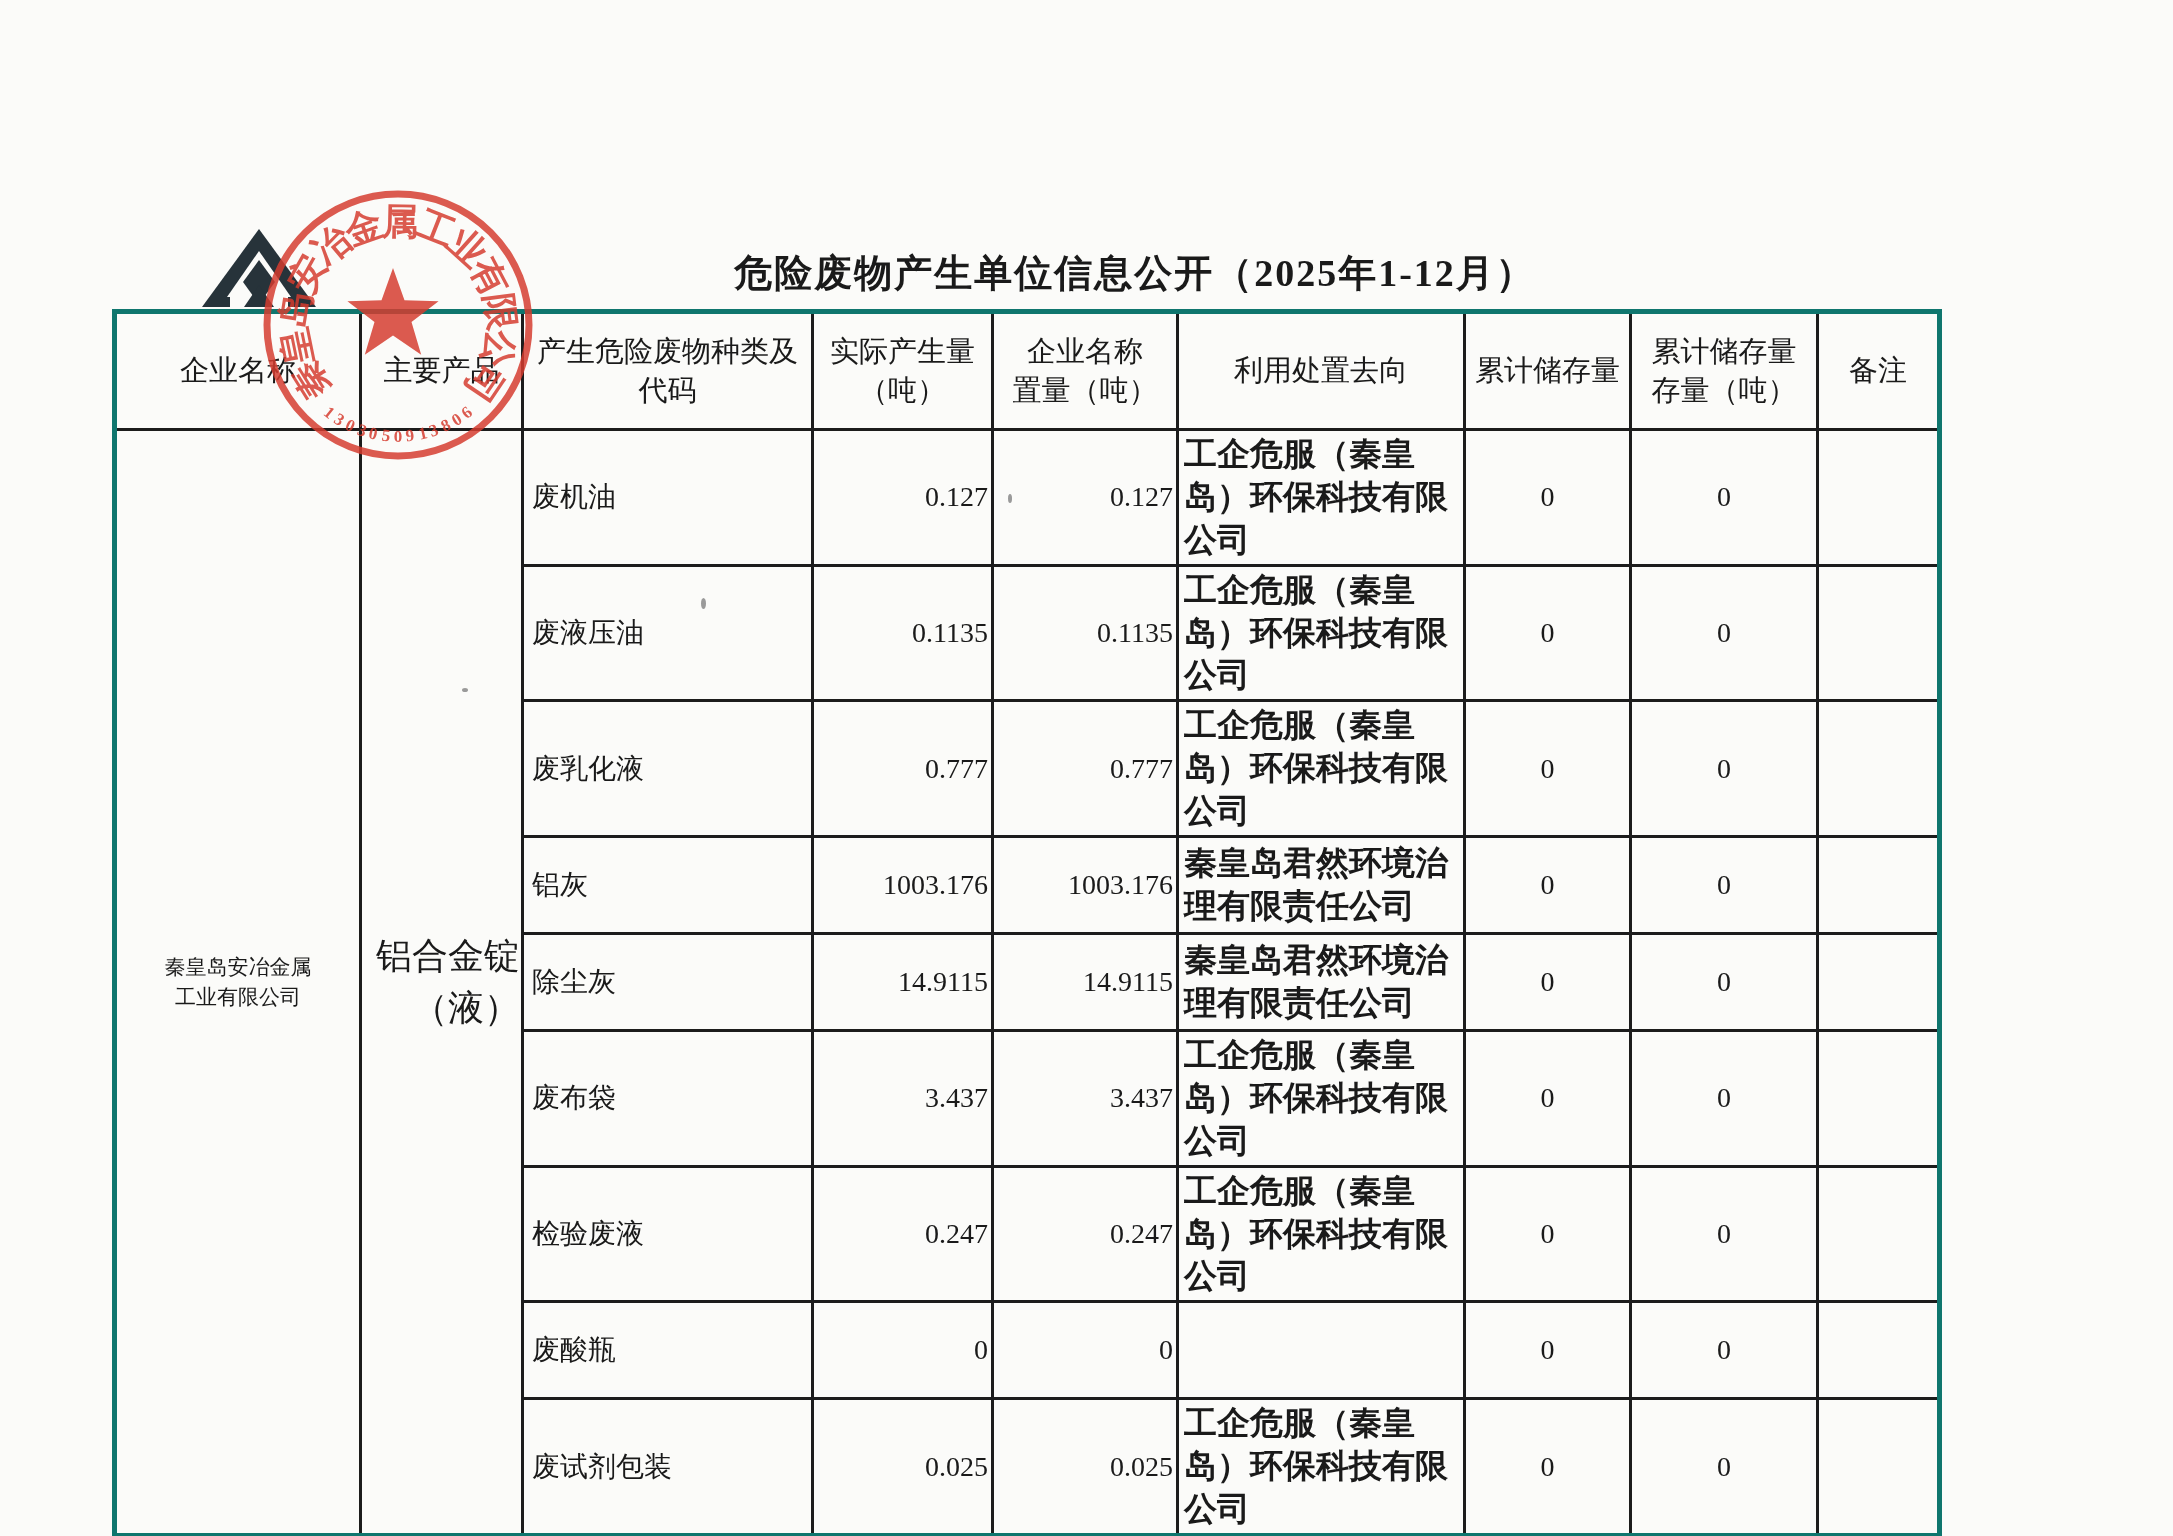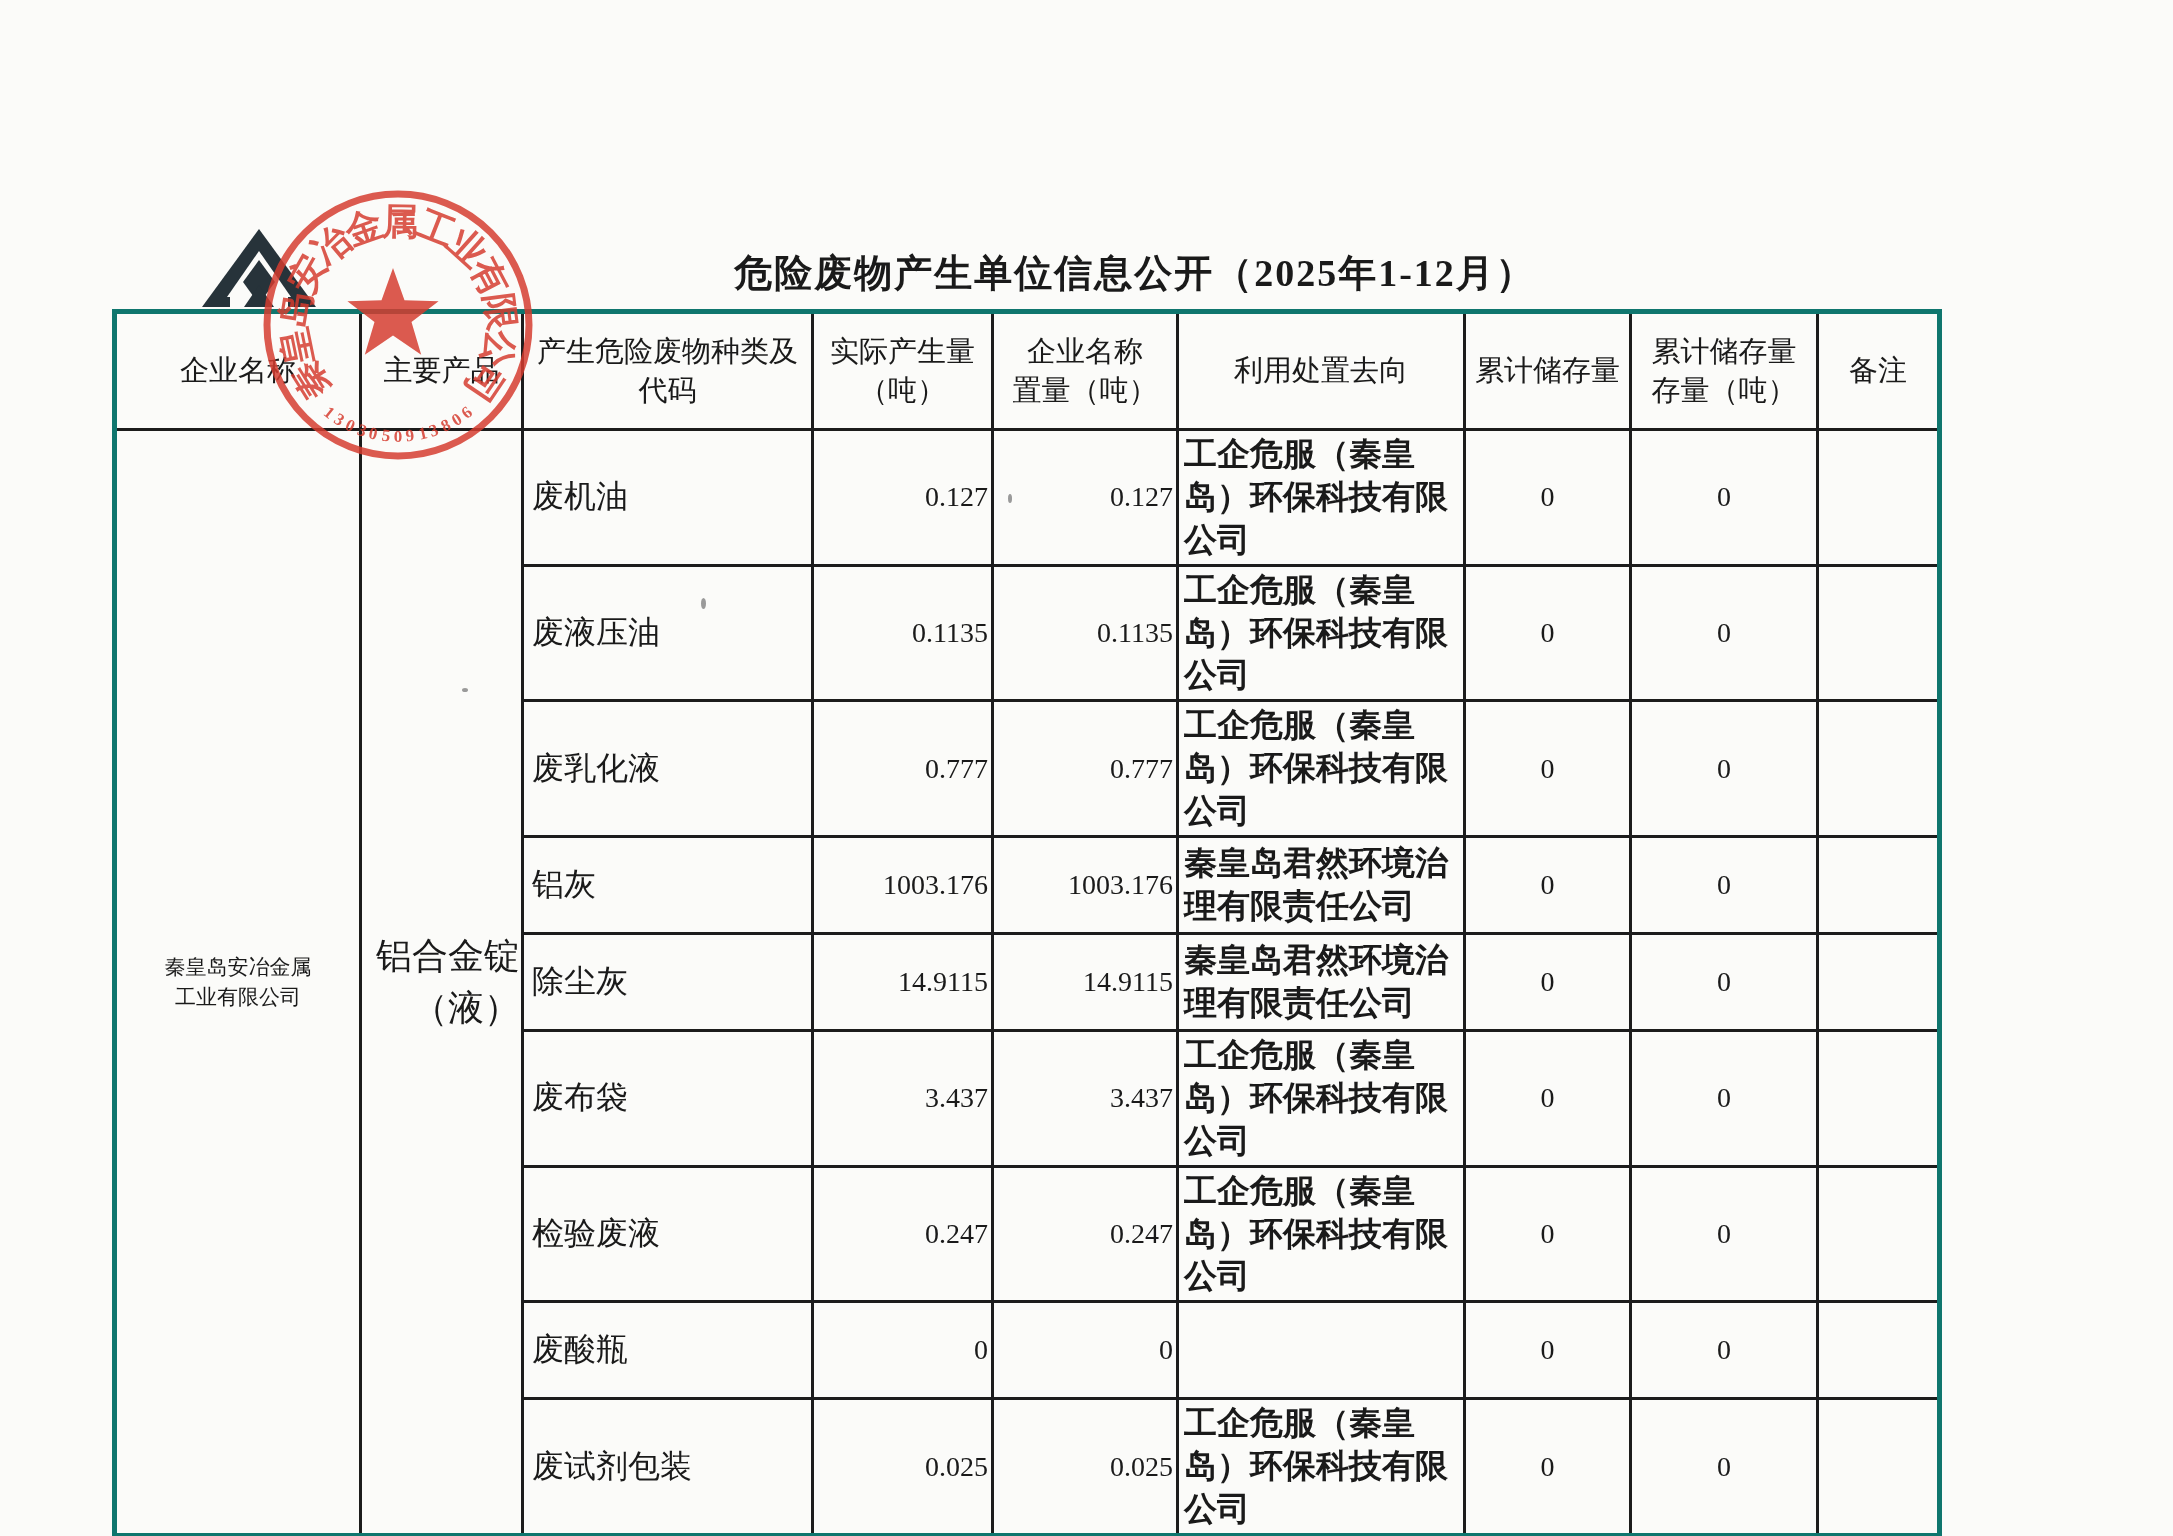--- a/index.html
+++ b/index.html
@@ -36,21 +36,21 @@
     overflow:hidden;
   }
   table.main th{
     font-weight:normal;
     font-size:29px;text-align:center;line-height:1.35;
     height:112px;
   }
   table.main tr.datarow{height:97px;}
   td.c-company{font-size:21px;text-align:center;line-height:1.45;}
   td.c-product{font-size:36px;text-align:right;line-height:1.45;}
-  td.c-waste{font-size:32px;text-align:left;padding-left:8px;}
+  td.c-waste{font-size:28px;text-align:left;padding-left:8px;}
   td.c-num{font-size:28px;text-align:right;padding-right:3px;font-family:"Liberation Serif","DejaVu Serif",serif;margin-left:22px;}
   td.c-dest{font-size:33px;text-align:left;padding:2px 2px 2px 5px;line-height:1.3;font-weight:bold;}
   td.c-zero{font-size:28px;text-align:center;}
   td.c-remark{font-size:27px;text-align:center;}
 
   
   .logo{position:absolute;left:200px;top:227px;width:118px;height:82px;}
 
   
   .stamp{

